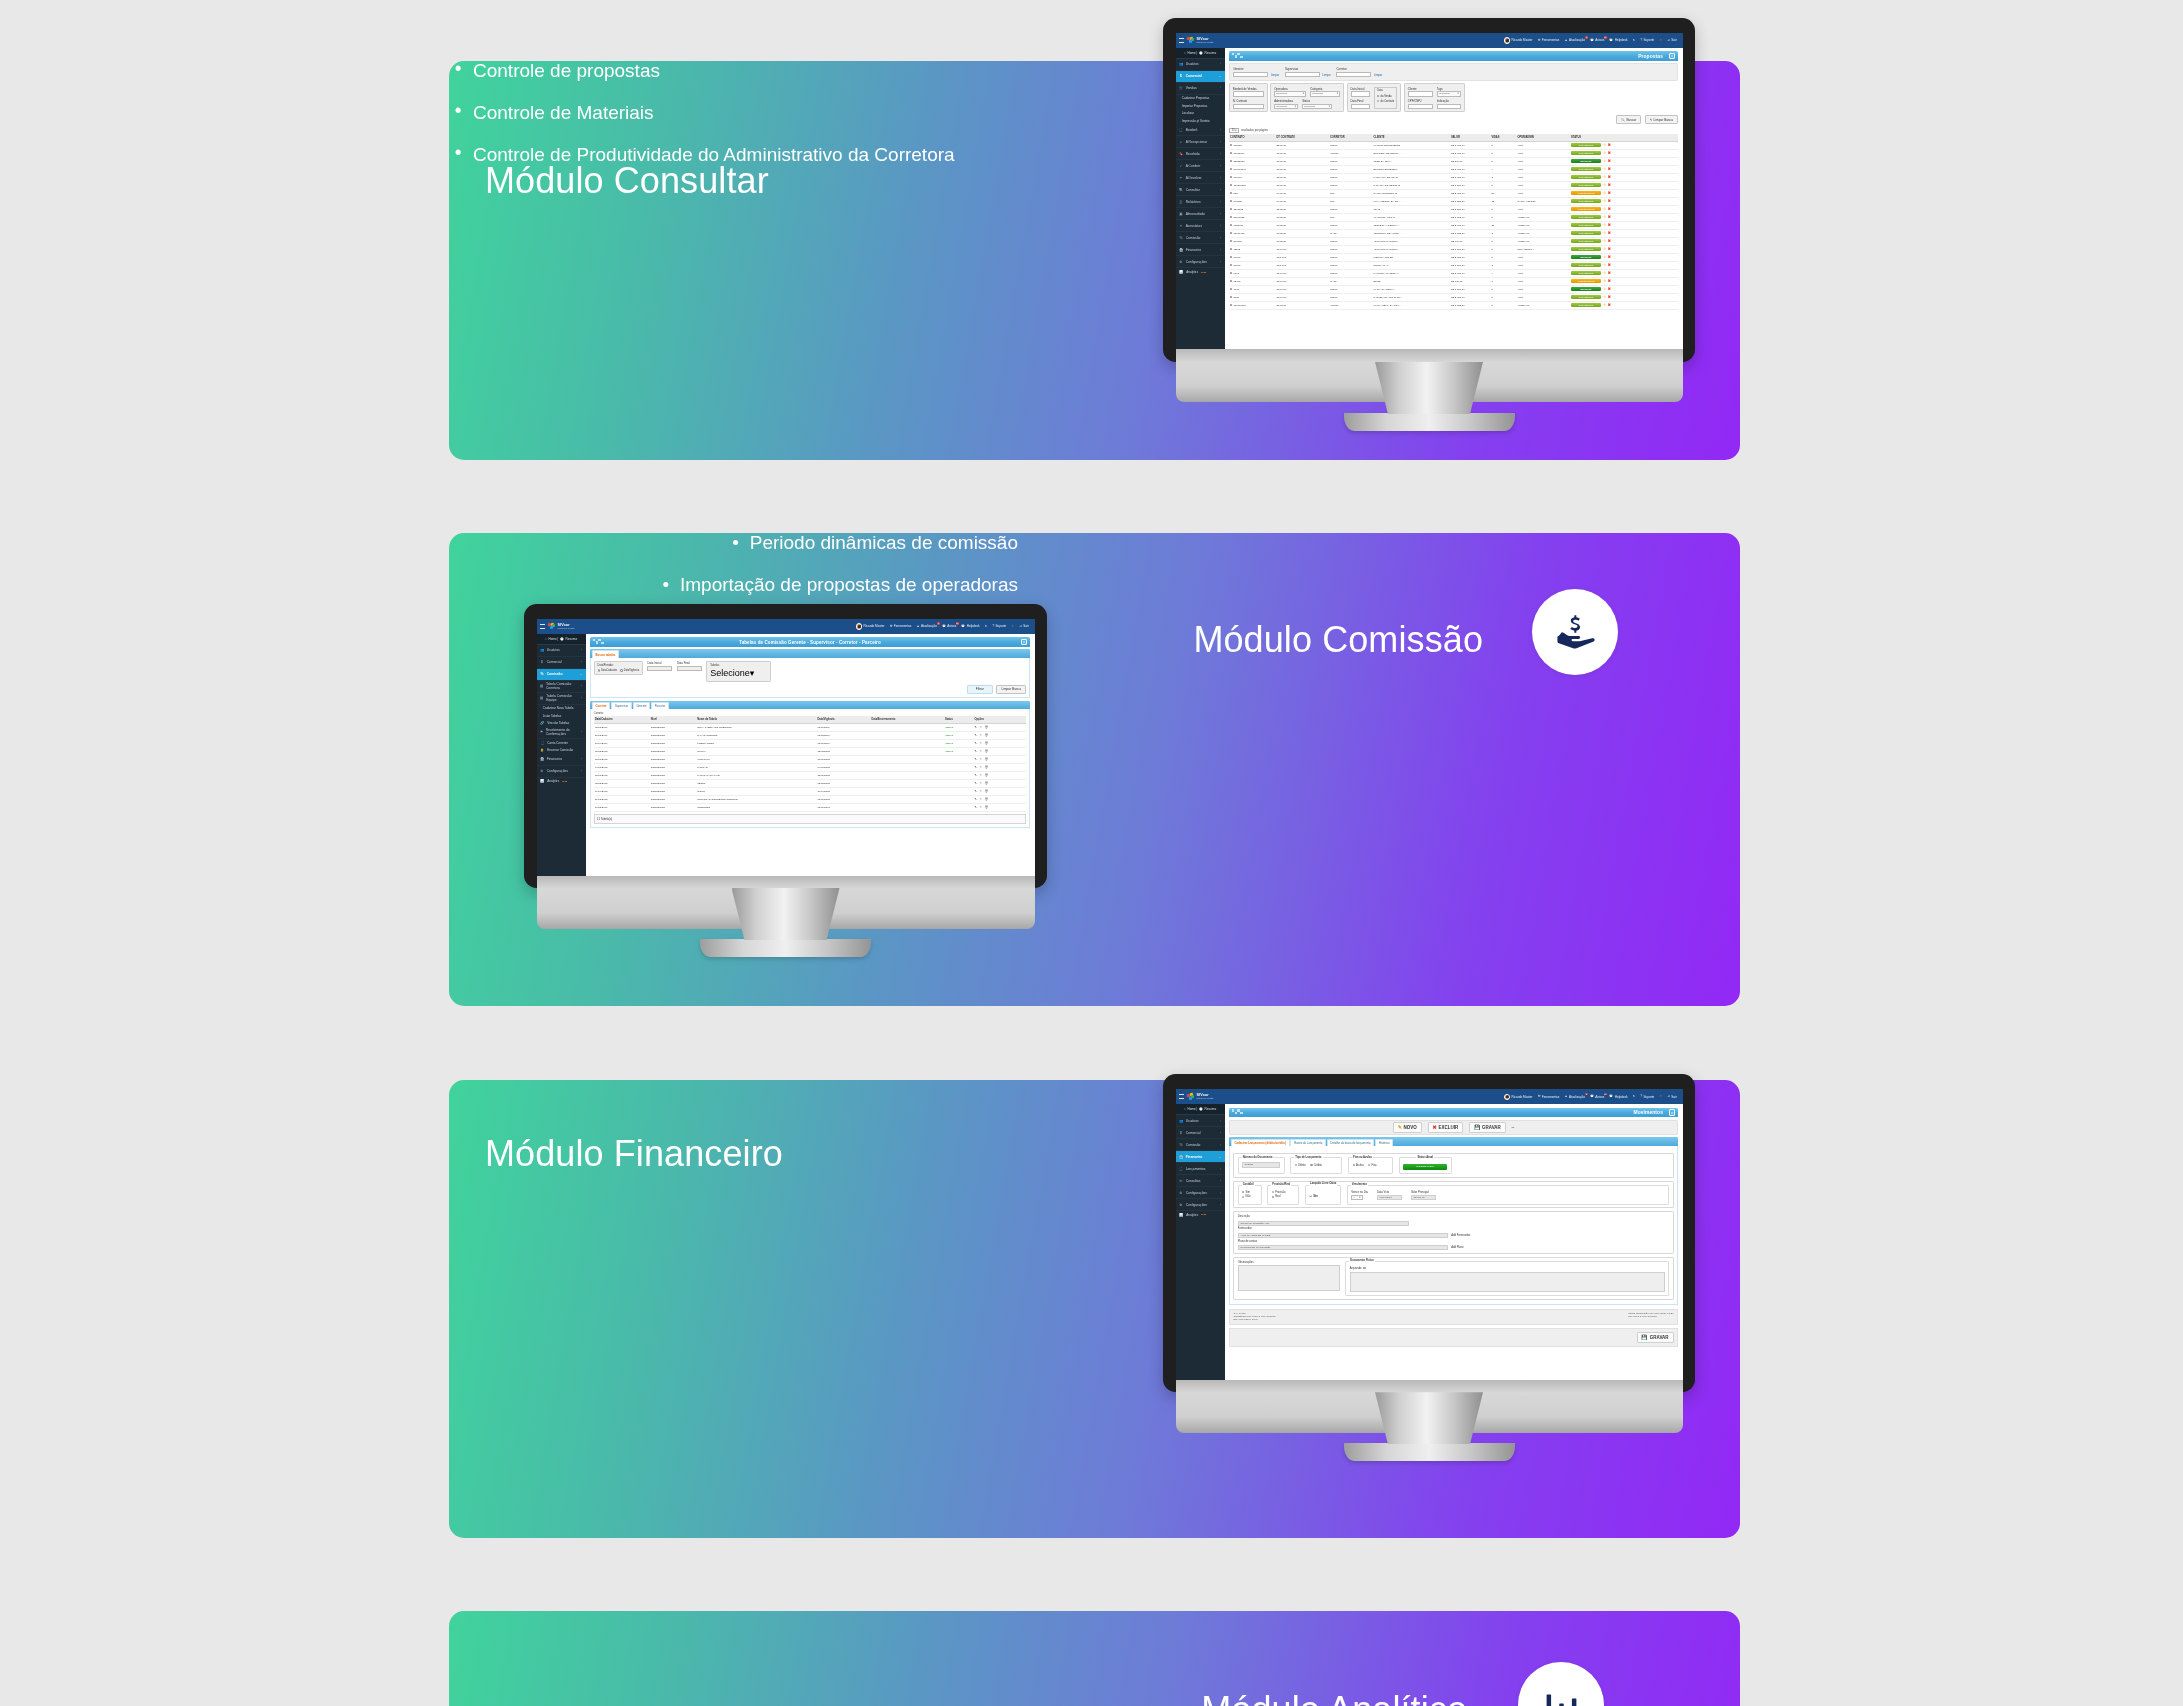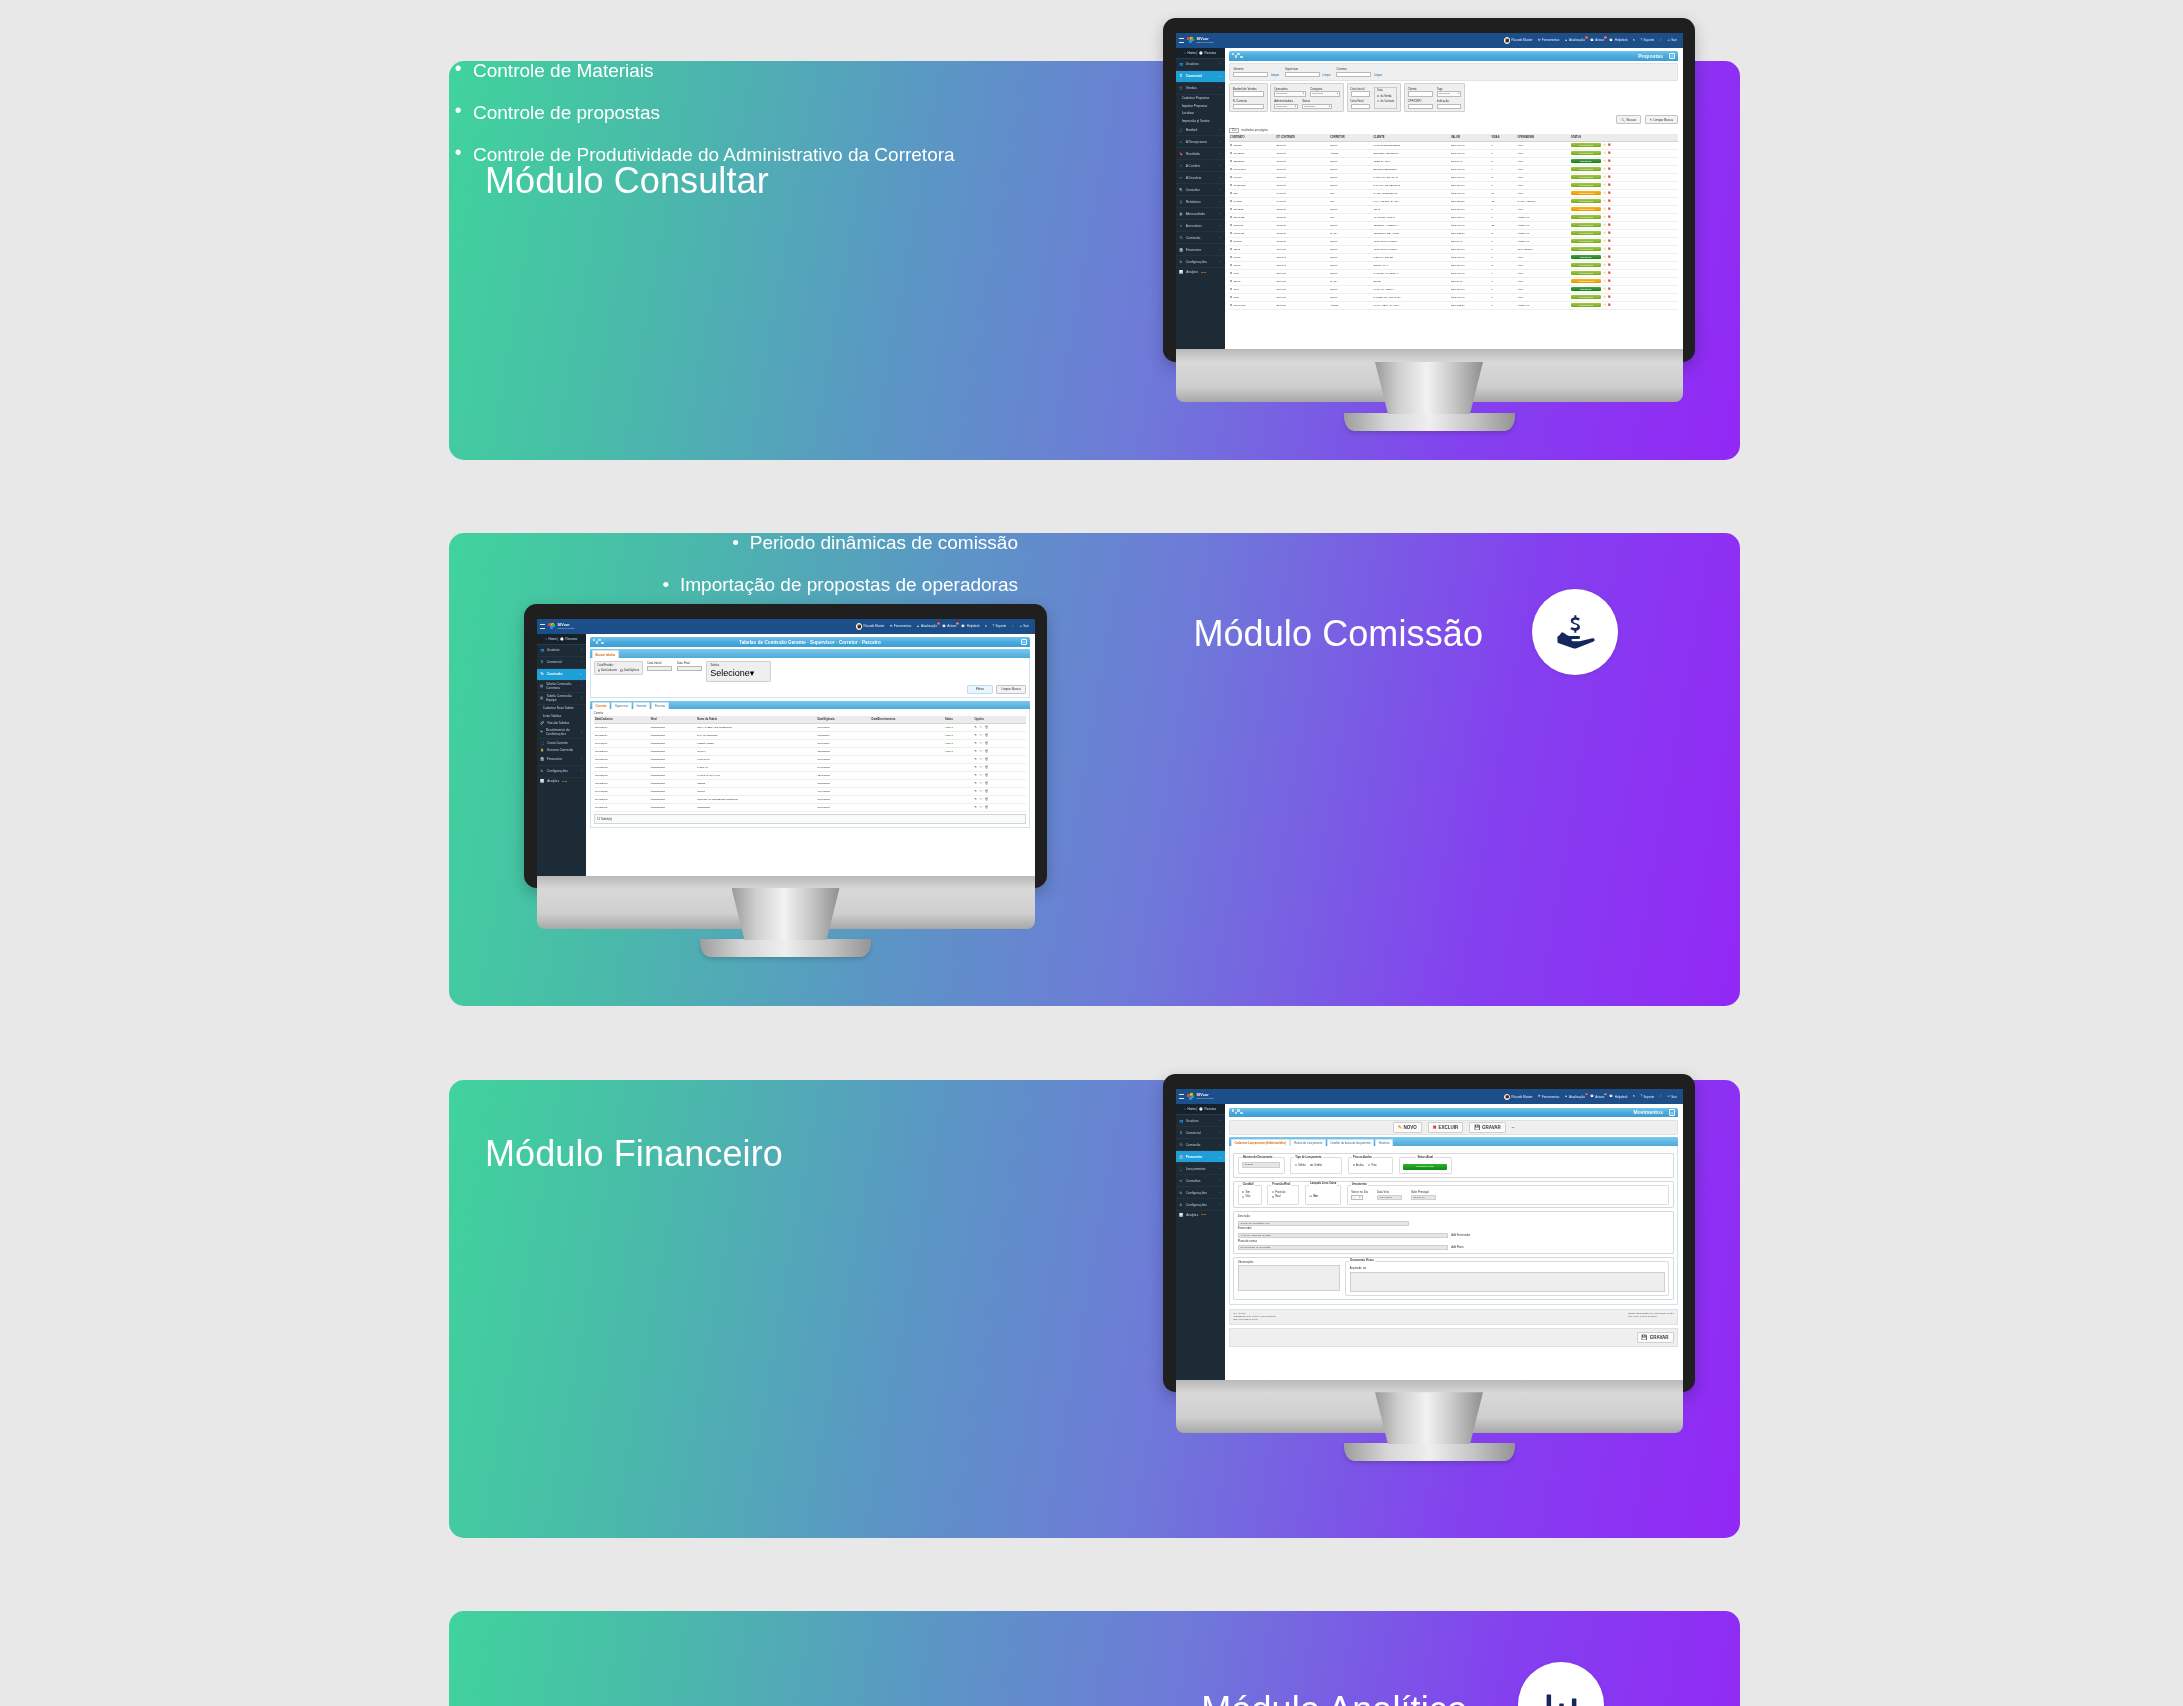--- a/index.html
+++ b/index.html
@@ -202,22 +202,22 @@
       <div class="badge" style="left:824px; top:81px;">
         <svg viewBox="0 0 512 512">
           <ellipse cx="256" cy="175" rx="125" ry="148"></ellipse>
           <rect x="108" y="300" width="296" height="58" rx="8"></rect>
           <rect x="86" y="342" width="340" height="58" rx="10"></rect>
           <path d="M256 60 L256 290" stroke="#fff" stroke-width="26" fill="none"></path>
           <path d="M300 115 q-44-34-76-6 t10 56 q44 18 58 46 t-16 54 q-38 20-82-14" stroke="#fff" stroke-width="26" fill="none" stroke-linecap="round"></path>
         </svg>
       </div>
       <ul class="feat left" style="left:483px; top:293px;">
+        <li>Controle de propostas</li>
         <li>Controle de Materiais</li>
-        <li>Controle de propostas</li>
         <li>Controle de Produtividade do Administrativo da Corretora</li>
       </ul>
 
       <div class="monitor" style="left:714px; top:-43px; width:532px;">
         <div class="mon-bezel" style="height:344px;">
           <div class="mon-screen" style="height:316px;">
             <div class="app">
 
               <div class="app-top">
                 <div class="app-burger"></div>
@@ -760,21 +760,21 @@
         </div>
         <div class="mon-neck"></div>
         <div class="mon-foot"></div>
       </div>
     </div>
   </div>
 
   <div class="card" style="top:533px; height:473px;">
     <div class="card-inner">
       <div class="txt-block" style="right:257px; top:0.6px;">
-        <div class="card-title" style="position:absolute; right:0; top:82px;">Módulo Comissão</div>
+        <div class="card-title" style="position:absolute; right:0; top:88px;">Módulo Comissão</div>
       </div>
       <div class="badge" style="left:1083px; top:56px;">
         <svg viewBox="0 0 576 512">
           <path d="M272 12 L272 40 q-34 4-46 28 t6 50 q20 18 54 26 t30 32 q-6 18-36 16 t-44-14 l-22 30 q26 20 58 22 l0 28 28 0 0-28 q36-6 48-30 t-10-52 q-22-18-56-26 t-26-30 q6-16 34-14 t38 12 l22-28 q-22-18-50-20 L300 12 Z"></path>
           <path d="M56 300 q-22 0-22 22 l0 60 q0 20 20 26 l200 68 q24 8 48 0 l240-92 q22-10 14-32 t-34-14 l-160 38 q-10 2-22 2 l-92 0 q-16 0-16-16 t16-16 l86 0 q18 0 18-20 t-18-20 l-124 0 q-24 0-44-14 l-40-28 q-14-10-30-10 Z"></path>
         </svg>
       </div>
       <ul class="feat right" style="right:257px; top:335px; width:569px;">
         <li><span class="dot">•</span><span>Periodo dinâmicas de comissão</span></li>
         <li><span class="dot">•</span><span>Importação de propostas de operadoras</span></li>

